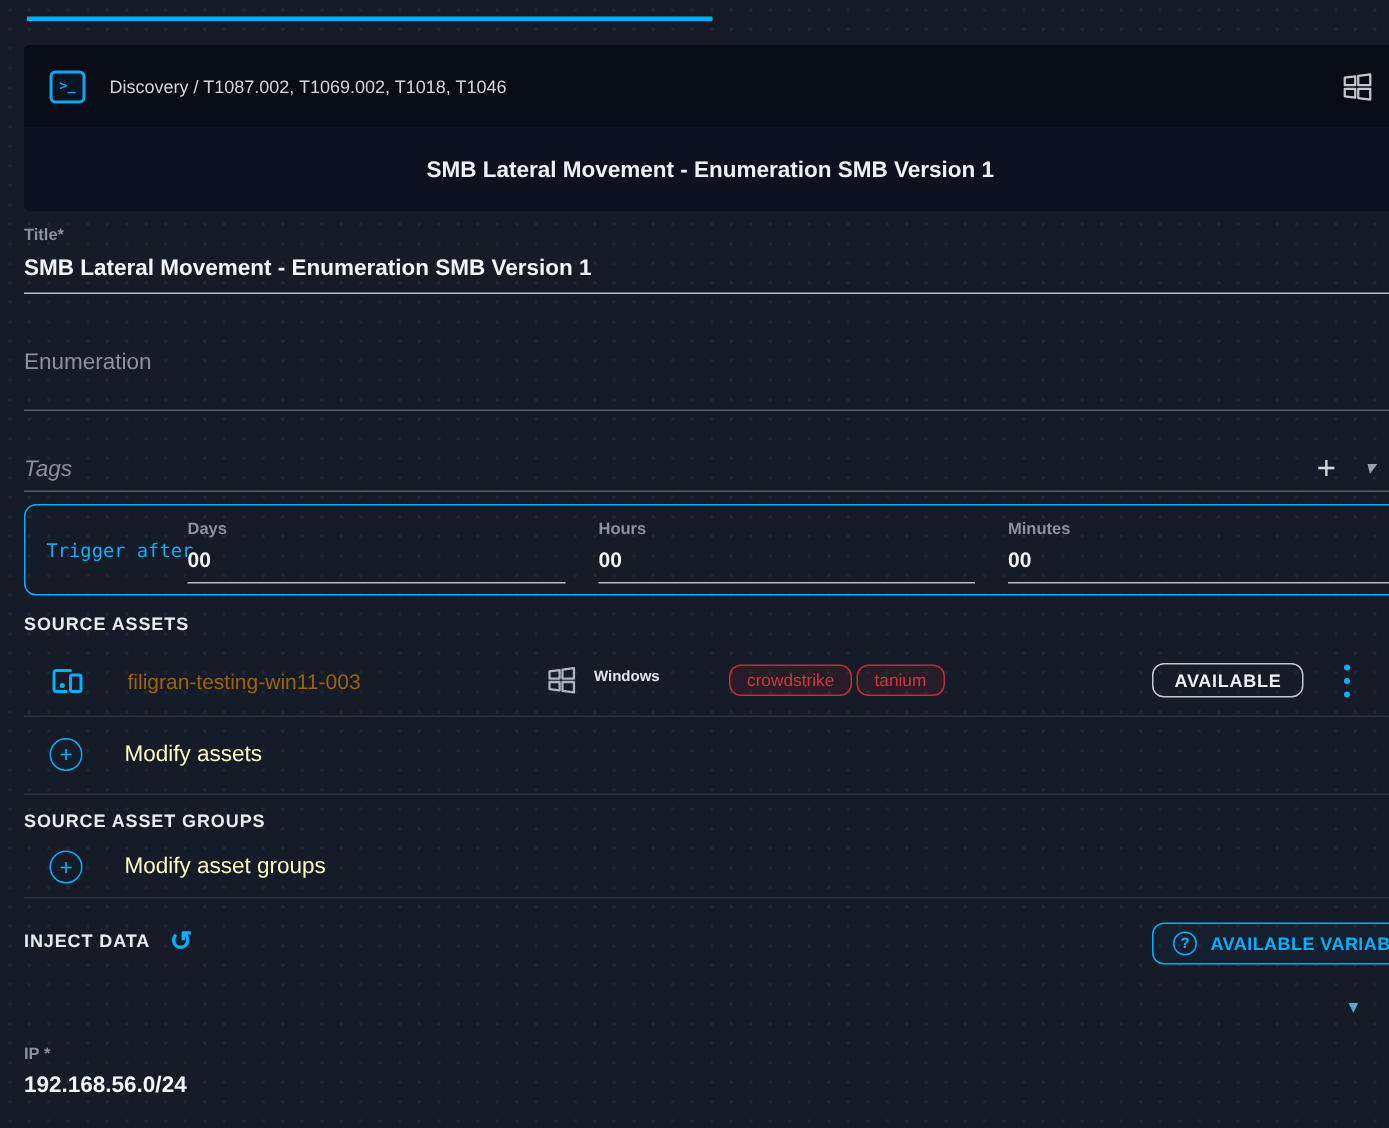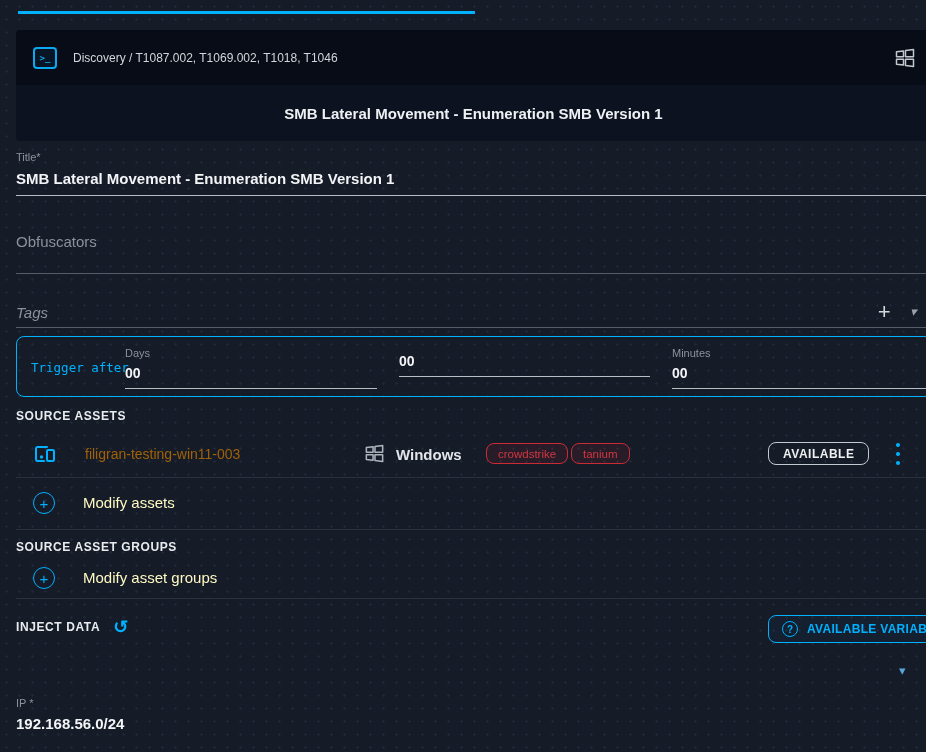--- a/index.html
+++ b/index.html
@@ -23,21 +23,21 @@
     display:flex;align-items:center;justify-content:center;flex:0 0 auto;
     color:#0aa9f2;font-family:"DejaVu Sans Mono",monospace;font-size:9px;font-weight:bold;letter-spacing:0;
     background:#081524;
   }
   .card-sub{margin-left:16px;font-size:12px;color:#d2d6db;flex:1 1 auto;}
   .win-icon-lg{color:#c3c8ce;flex:0 0 auto;display:flex;}
   .card-body{height:56px;background:#0d1220;display:flex;align-items:center;justify-content:center;}
   .card-title{font-size:15px;font-weight:600;color:#eef1f3;margin:0;}
 
   .fgroup{left:16px;width:910px;}
-  .flabel{font-size:11px;color:#8d939d;line-height:13px;}
+  .flabel{font-size:11px;color:#8d939d;line-height:13px;font-weight:bold;}
   .fvalue{font-size:15px;font-weight:600;color:#f2f4f6;line-height:19px;margin-top:5px;}
   .u-filled{border-bottom:1px solid #b9bec5;}
   .u-empty{border-bottom:1px solid #565d68;}
 
   .g-title{top:151px;padding-bottom:7px;}
   .g-desc{top:230px;height:43px;}
   .ph-label{font-size:15px;color:#8b929b;line-height:19px;margin-top:2px;}
   .g-tags{top:297px;height:30px;font-style:italic;}
   .g-tags .ph-label{margin-top:6px;}
   .icon-plus{left:858px;top:2px;width:20px;text-align:center;font-size:22px;line-height:26px;color:#d3d7dc;font-weight:400;}
@@ -55,21 +55,21 @@
 
   .sec-heading{font-size:12px;font-weight:700;color:#e9ecef;letter-spacing:0.6px;}
   .h-assets{left:16px;top:409px;}
   .h-groups{left:16px;top:540px;}
 
   .row{left:16px;width:910px;border-bottom:1px solid #2a303c;}
   .asset-row{top:430px;height:47px;}
   .devices-icon{left:17px;top:12px;color:#00b1ff;display:flex;}
   .asset-name{left:69px;top:16px;font-size:14px;color:#a16207;}
   .win-icon-sm{left:347px;top:12px;color:#aeb5bd;display:flex;}
-  .platform-name{left:380px;top:16px;font-size:15px;font-weight:600;color:#e2e5e9;}
+  .platform-name{left:380px;top:16px;font-size:10px;font-weight:600;color:#e2e5e9;}
   .tag-chip{position:absolute;top:13px;height:19px;display:flex;align-items:center;
     padding:0 11px;border:1px solid #cb2b35;border-radius:8px;color:#d23740;
     background:rgba(203,43,53,0.10);font-size:11.5px;text-align:center;}
   .chip-1{left:470px;}
   .chip-2{left:555px;}
   .type-chip{left:752px;top:12px;height:21px;display:flex;align-items:center;padding:0 14px;
     border:1px solid #c6cad0;border-radius:8px;color:#eef0f2;font-size:12px;font-weight:600;letter-spacing:0.5px;}
   .kebab{left:872px;top:13px;width:20px;height:22px;display:flex;flex-direction:column;align-items:center;justify-content:space-between;cursor:pointer;}
   .kebab i{width:4px;height:4px;border-radius:50%;background:#00b1ff;}
 
@@ -121,36 +121,37 @@
       <h1 class="card-title">SMB Lateral Movement - Enumeration SMB Version 1</h1>
     </div>
   </section>
 
   <div class="fgroup abs g-title u-filled">
     <div class="flabel">Title*</div>
     <div class="fvalue">SMB Lateral Movement - Enumeration SMB Version 1</div>
   </div>
 
   <div class="fgroup abs g-desc u-empty">
-    <div class="ph-label">Obfuscators</div>
+    <div class="ph-label">Enumeration</div>
   </div>
 
   <div class="fgroup abs g-tags u-empty">
     <div class="ph-label">Tags</div>
     <span class="abs icon-plus">+</span>
     <span class="abs icon-caret-tags">▾</span>
   </div>
 
   <div class="abs trigger-box">
     <span class="abs trigger-label">Trigger after</span>
     <div class="tfield tf-days">
       <div class="flabel">Days</div>
       <div class="tval">00</div>
     </div>
     <div class="tfield tf-hours">
+      <div class="flabel">Hours</div>
       <div class="tval">00</div>
     </div>
     <div class="tfield tf-minutes">
       <div class="flabel">Minutes</div>
       <div class="tval">00</div>
     </div>
   </div>
 
   <div class="abs sec-heading h-assets">SOURCE ASSETS</div>
 

